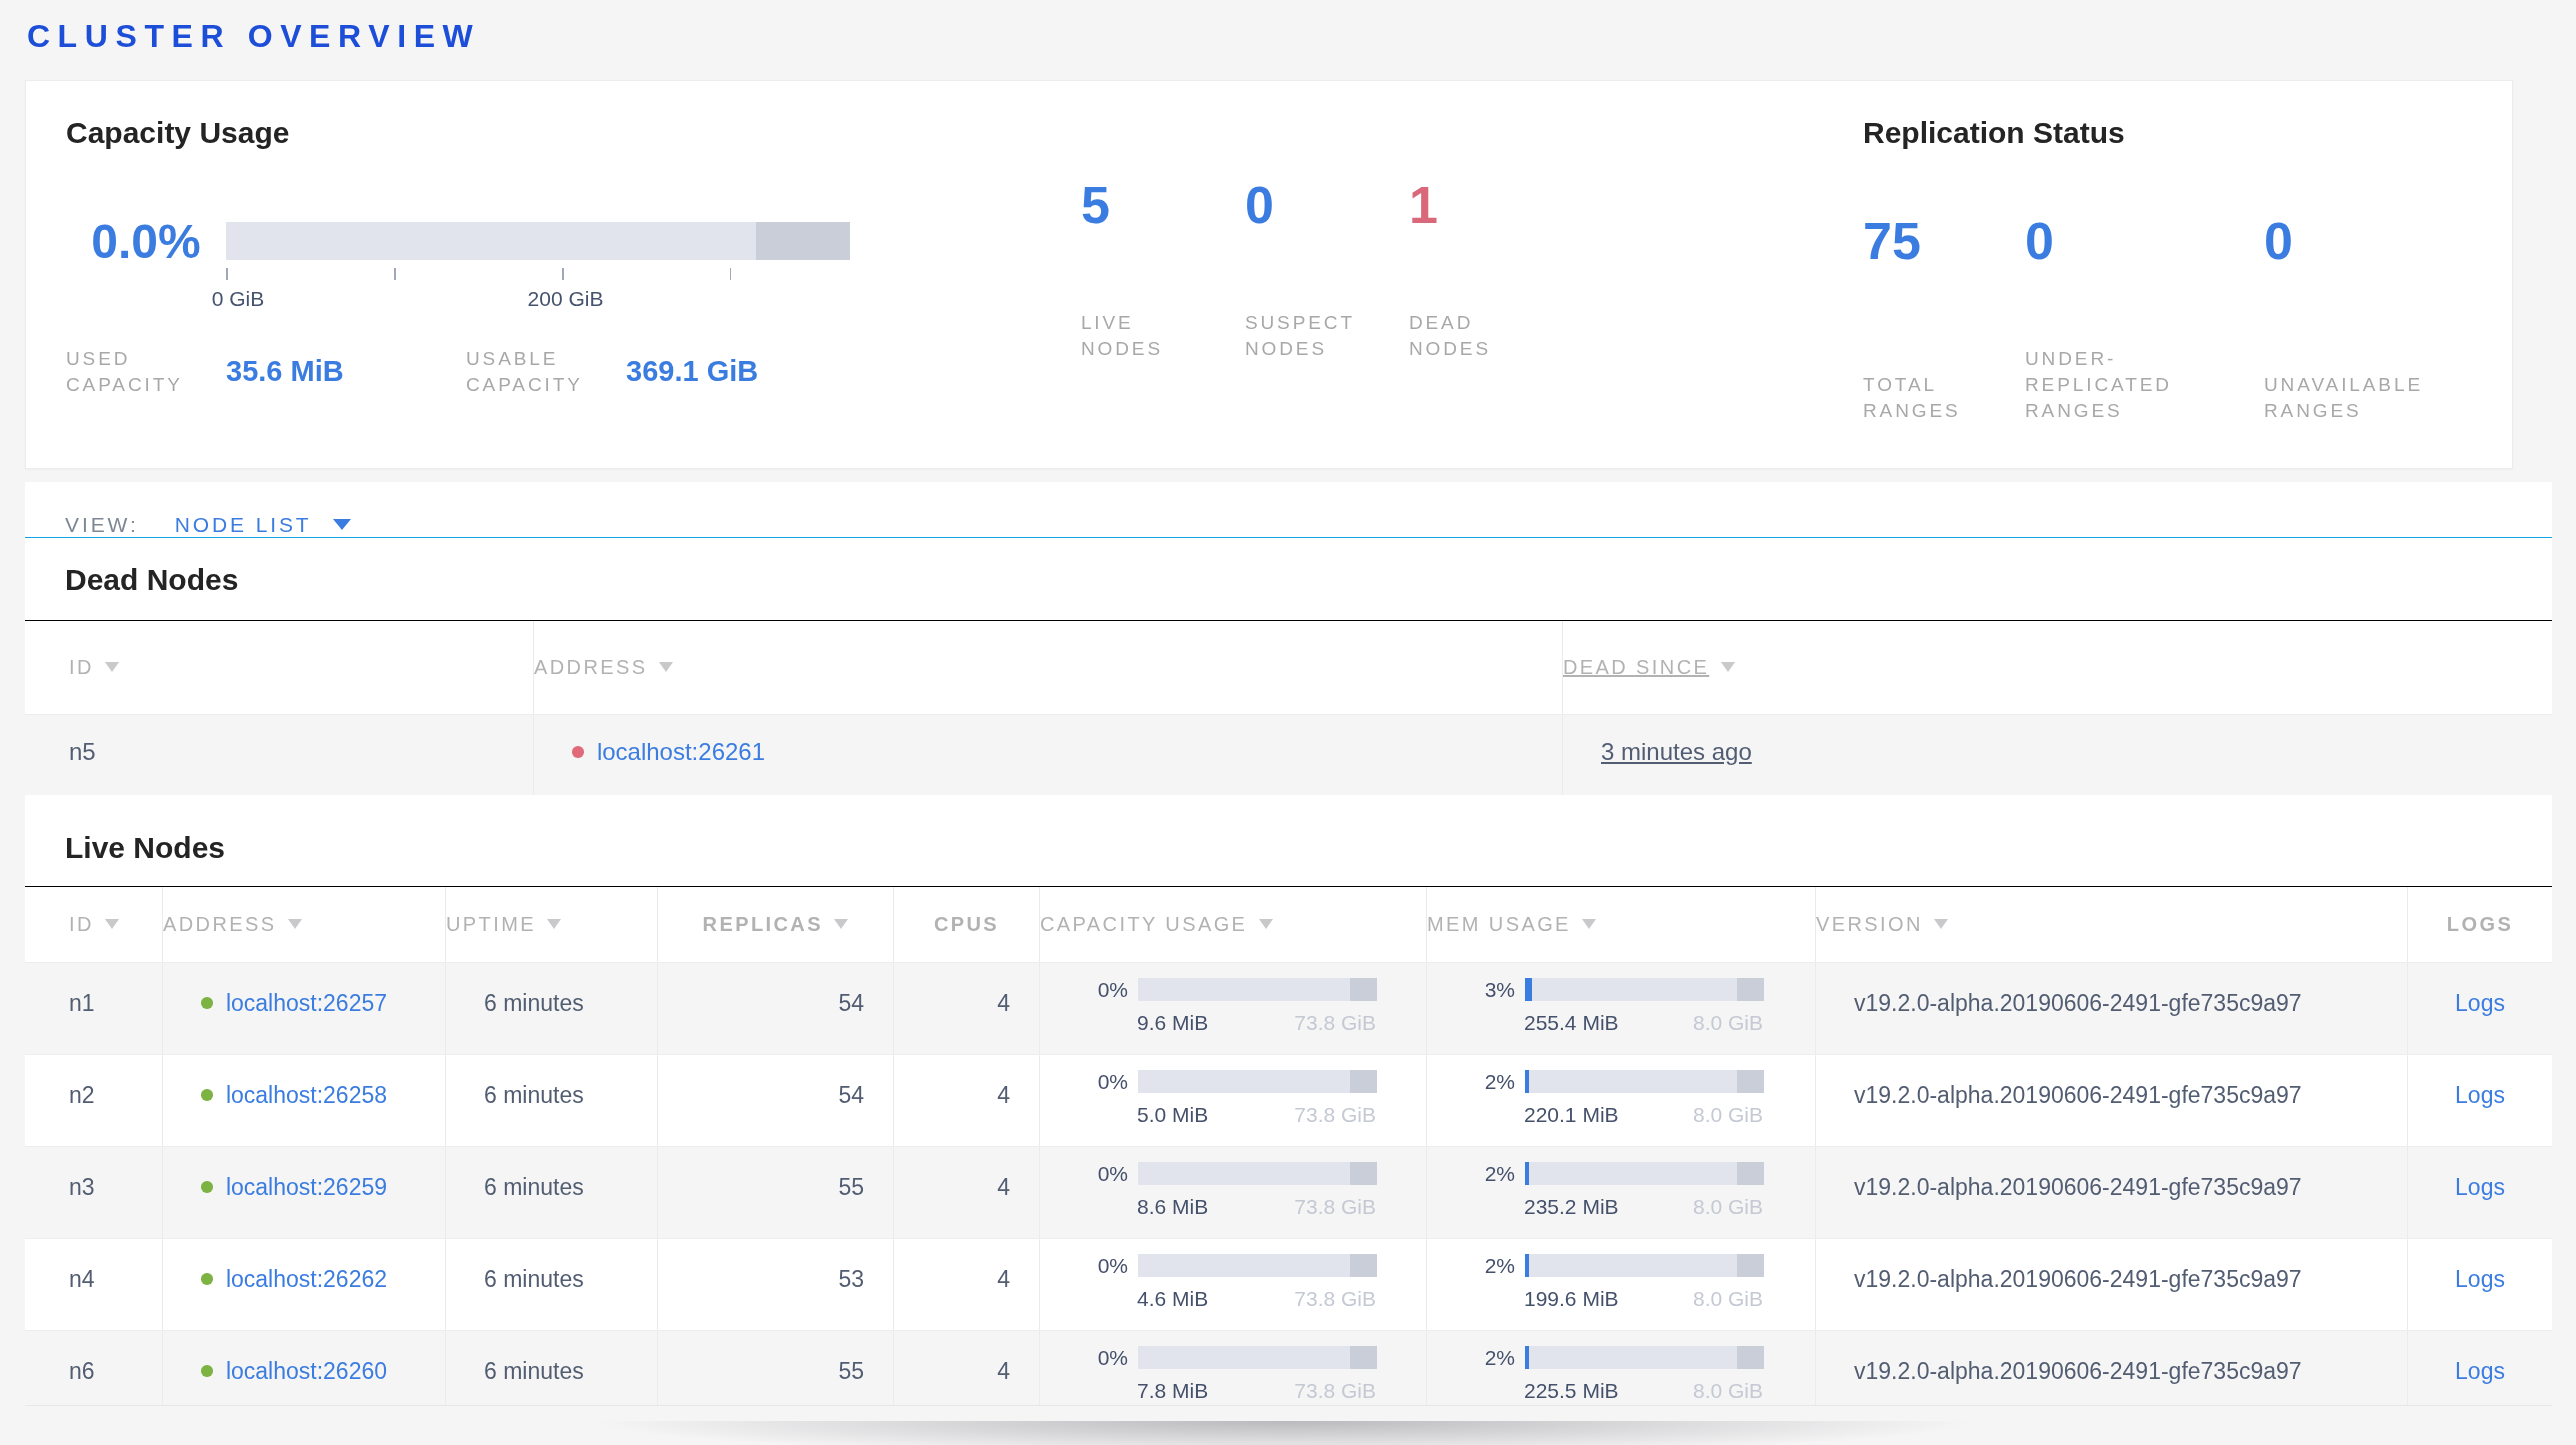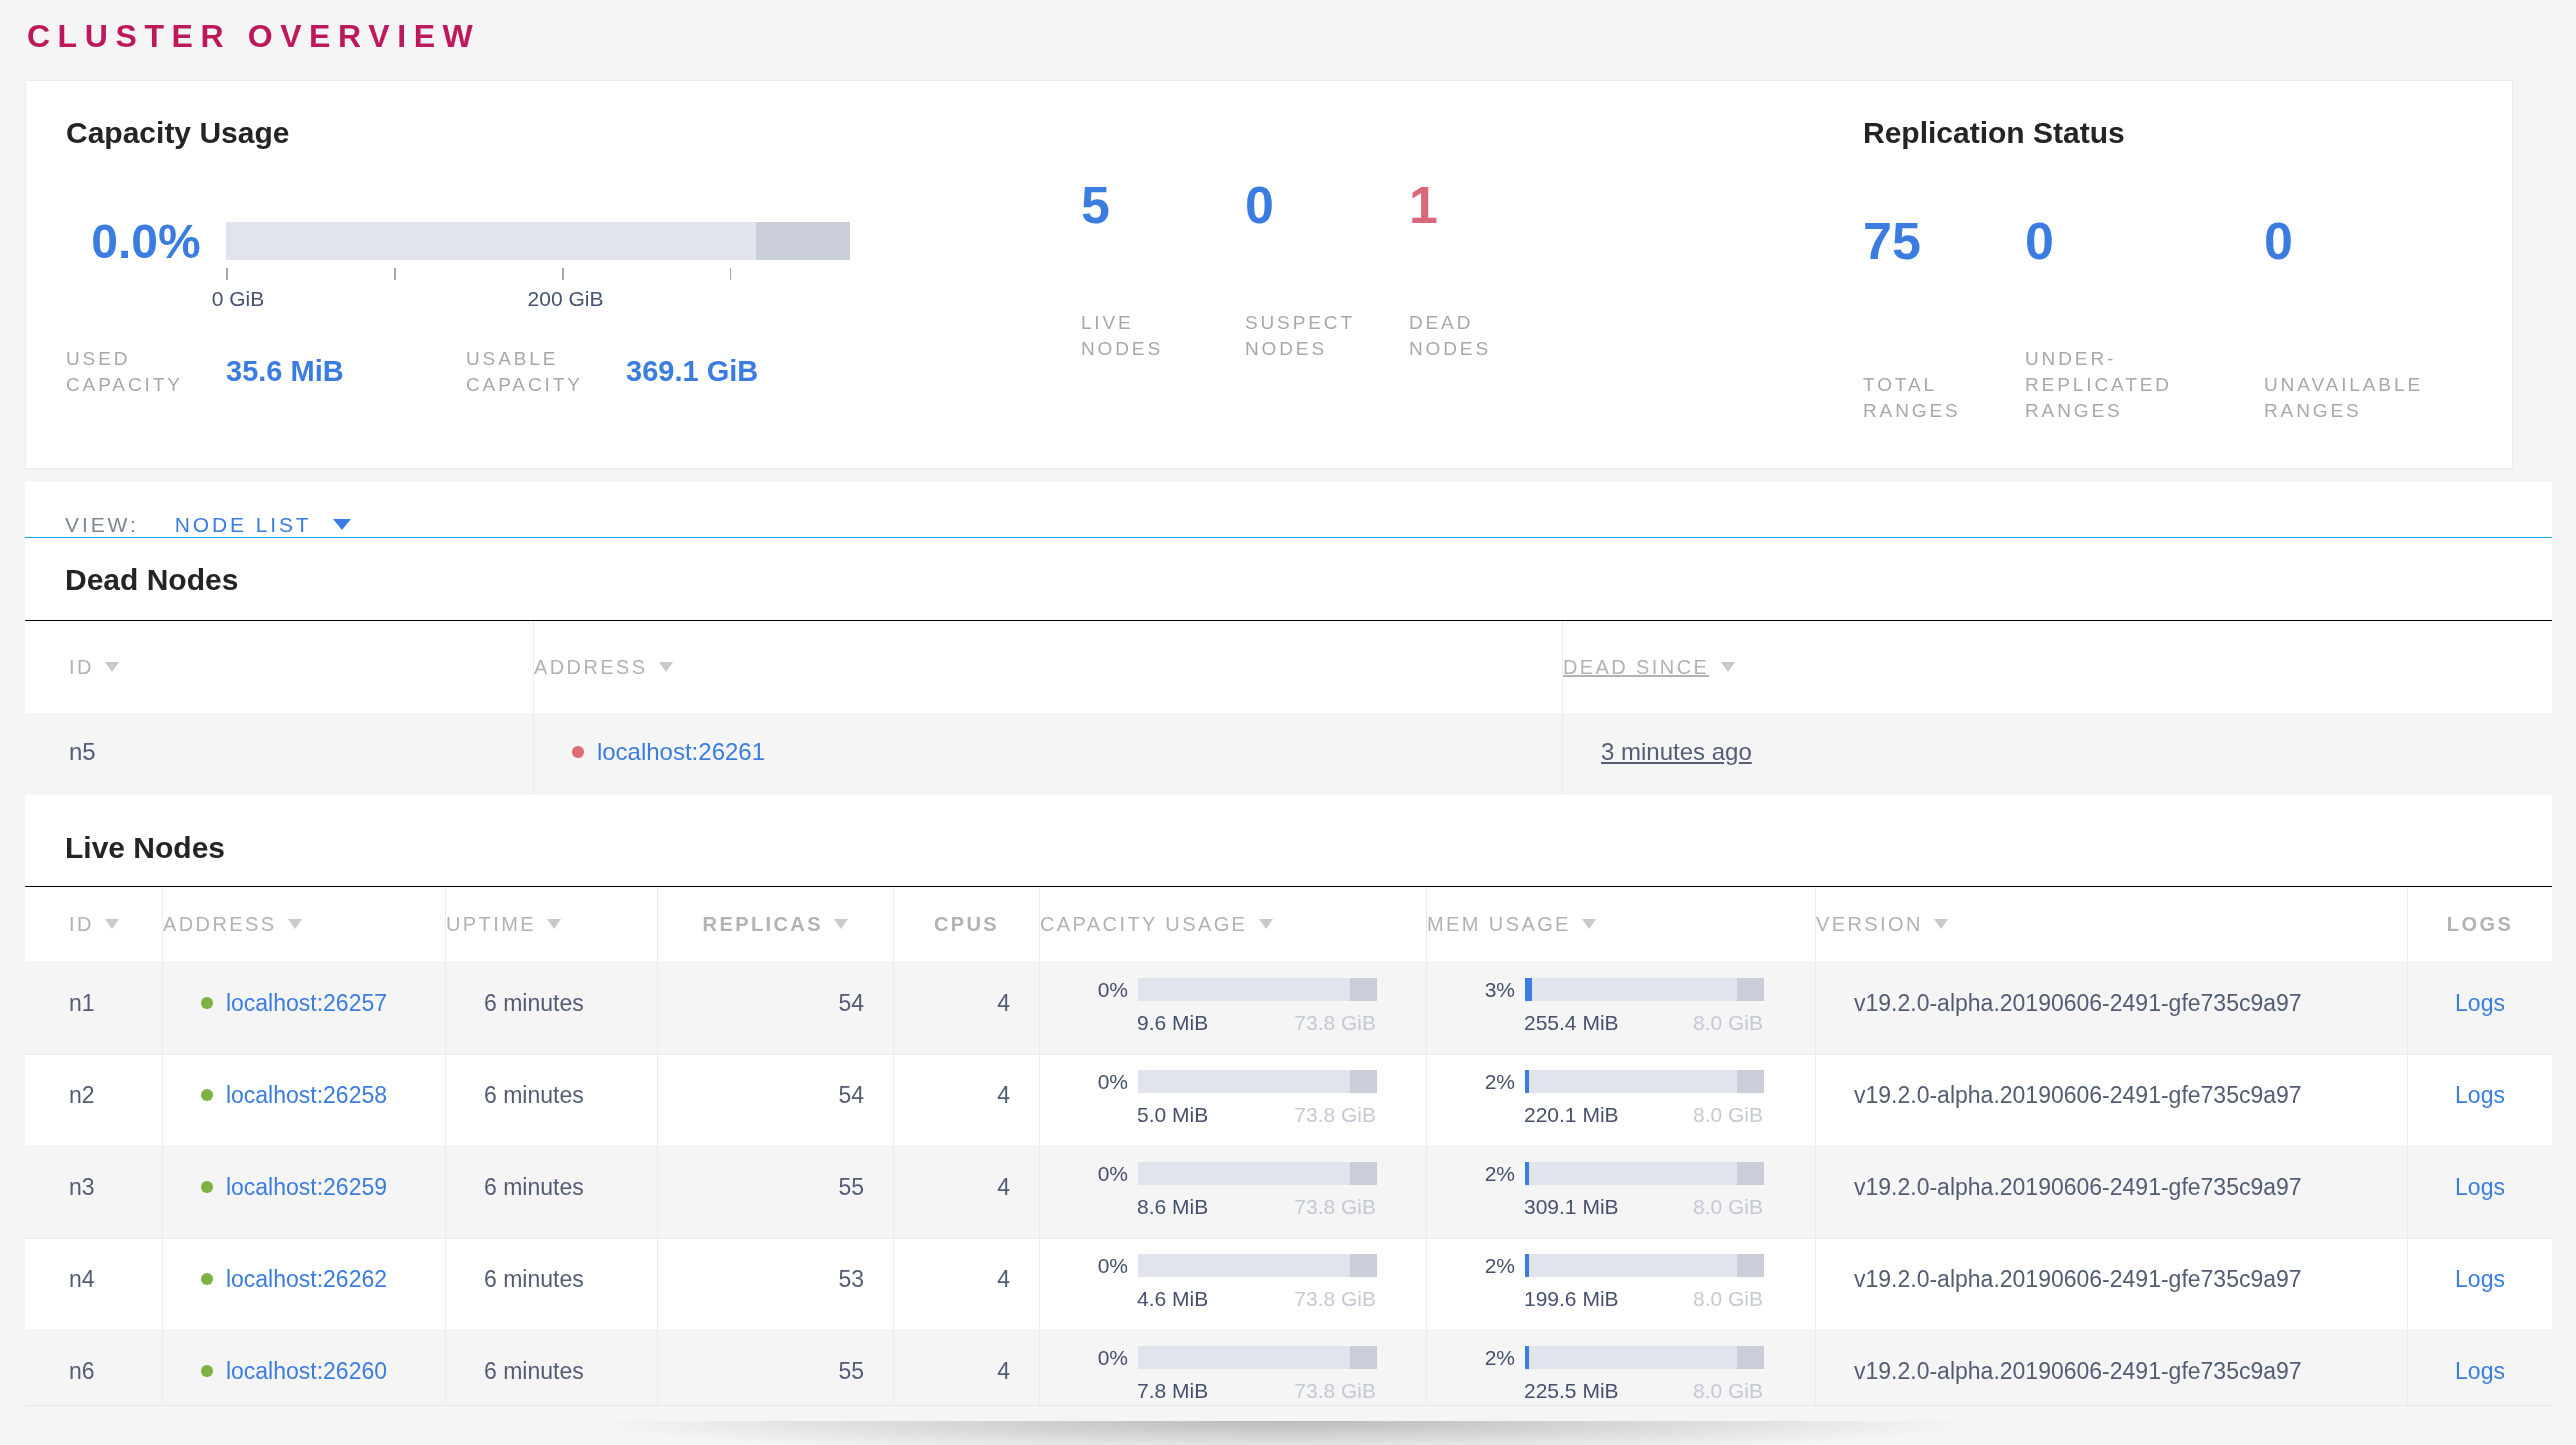--- a/index.html
+++ b/index.html
@@ -8,21 +8,21 @@
     background: #f5f5f6;
     font-family: "Liberation Sans", sans-serif;
     overflow: hidden;
     position: relative;
   }
   .page { padding-left: 25px; position: relative; }
 
   
   .page-title {
     font-size: 32px; font-weight: 700; letter-spacing: 7.6px;
-    color: #be185d; padding: 15.3px 0 23px 1.9px; line-height: 42px;
+    color: #1d4ed8; padding: 15.3px 0 23px 1.9px; line-height: 42px;
   }
 
   
   .summary-card {
     width: 2488px; height: 389px; background: #ffffff;
     border: 1px solid #ececee; box-shadow: 0 1px 1.9px rgba(0,0,0,0.03);
     display: flex; padding: 34px 0 0 40px;
   }
   .sec-title { font-size: 30px; font-weight: 700; color: #242424; line-height: 36px; }
   .numbers-row { display: flex; margin-top: 62px; height: 59px; }
@@ -383,21 +383,21 @@
         </div>
         <div class="td c-mem usage-cell">
           <div class="u-top">
               <span class="u-pct">2%</span>
             <div class="bar">
                 <div class="fill" style="width: 2%;"></div>
                 <div class="seg"></div>
               </div>
             </div>
           <div class="u-vals">
-              <span class="u-used">309.1 MiB</span>
+              <span class="u-used">235.2 MiB</span>
               <span class="u-total">8.0 GiB</span>
             </div>
         </div>
         <div class="td c-ver">v19.2.0-alpha.20190606-2491-gfe735c9a97</div>
         <div class="td c-logs"><a class="link">Logs</a></div>
       </div>
 
       <div class="tr data-row row-white">
         <div class="td c-id pad-id">n4</div>
         <div class="td c-addr"><span class="dot green"></span><a class="link">localhost:26262</a></div>

